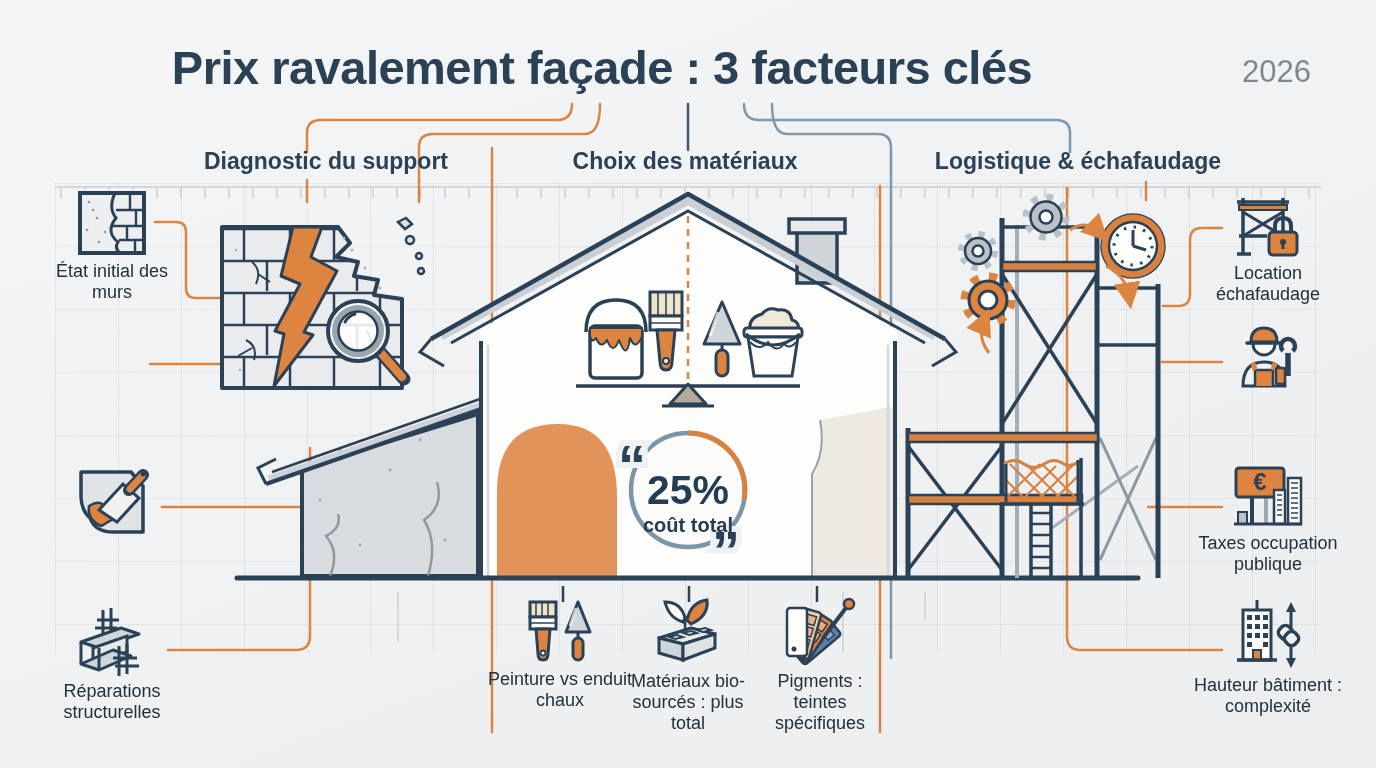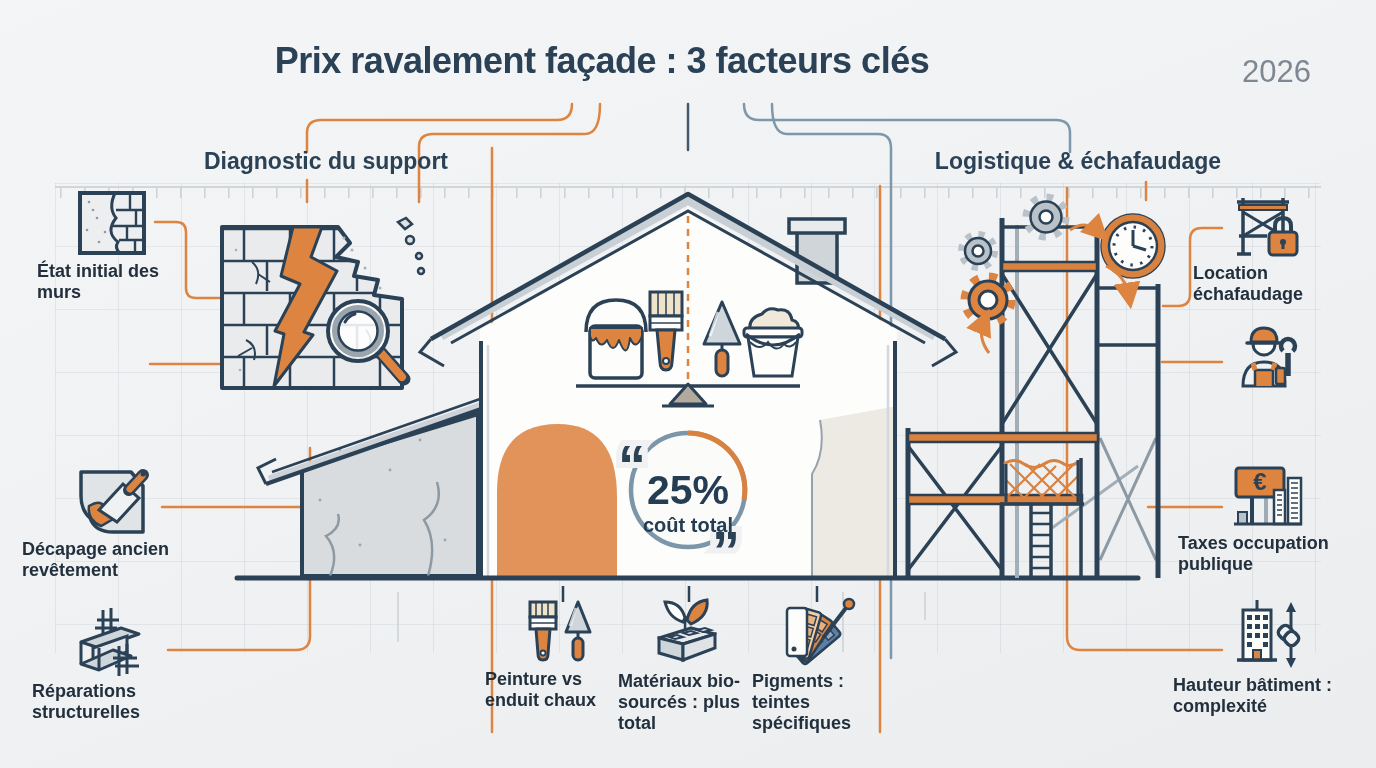--- a/index.html
+++ b/index.html
@@ -5,27 +5,27 @@
   html,body{margin:0;padding:0;background:#e8eaec;}
   .stage{position:relative;width:1376px;height:768px;overflow:hidden;
     background:linear-gradient(160deg,#f4f5f6 0%,#eff1f3 55%,#ecedef 100%);
     font-family:"Liberation Sans",sans-serif;}
   .grid{position:absolute;left:55px;top:183px;width:1266px;height:470px;
     background-image:
       repeating-linear-gradient(to right,rgba(125,140,155,.14) 0 1px,transparent 1px 63px),
       repeating-linear-gradient(to bottom,rgba(125,140,155,.12) 0 1px,transparent 1px 63px);}
   .scene{position:absolute;left:0;top:0;}
   .title{position:absolute;left:0;top:40px;width:1204px;text-align:center;
-    font-size:36px;font-weight:bold;color:#2a4156;letter-spacing:-0.5px;}
+    font-size:47px;font-weight:bold;color:#2a4156;letter-spacing:-0.5px;}
   .year{position:absolute;left:1242px;top:54px;width:80px;font-size:31px;color:#7d8893;}
   .hdr{position:absolute;text-align:center;font-size:23px;font-weight:bold;color:#2b4156;}
   .item{position:absolute;display:flex;flex-direction:column;align-items:center;gap:3px;z-index:3;}
   .ic{display:flex;align-items:center;justify-content:center;}
   .ic svg{display:block;}
-  .lbl{font-size:18px;font-weight:bold;color:#22303d;text-align:left;line-height:1.16;}
+  .lbl{font-size:18px;font-weight:normal;color:#22303d;text-align:center;line-height:1.16;}
   svg text{font-family:"Liberation Sans",sans-serif;}
 </style>
 </head>
 <body>
 
 <div class="stage">
   <div class="grid"></div>
 
   <svg class="scene" width="1376" height="768" viewBox="0 0 1376 768">
     <defs>
@@ -235,20 +235,21 @@
       </g>
     </g>
 
     <path d="M563,586 V602 M689,586 V602 M817,586 V602" stroke="#2b4156" stroke-width="2.5"></path>
   </svg>
 
   <div class="title">Prix ravalement façade : 3 facteurs clés</div>
   <div class="year">2026</div>
 
   <div class="hdr" style="left:176px;top:148px;width:300px">Diagnostic du support</div>
+  <div class="hdr" style="left:535px;top:148px;width:300px">Choix des matériaux</div>
   <div class="hdr" style="left:918px;top:148px;width:320px">Logistique &amp; échafaudage</div>
 
   <div class="item" style="left:37px;top:188px;width:150px">
     <div class="ic">
       <svg width="74" height="70" viewBox="0 0 74 70">
         <rect x="5" y="5" width="64" height="60" fill="#eceef0" stroke="#2b4156" stroke-width="4"></rect>
         <g fill="#8d99a3">
             <circle cx="14" cy="14" r="1.3"></circle>
             <circle cx="22" cy="30" r="1.3"></circle>
             <circle cx="12" cy="42" r="1.3"></circle>
@@ -268,21 +269,20 @@
     <div class="ic">
       <svg width="78" height="72" viewBox="0 0 78 72">
         <path d="M8,8 H58 L70,22 V68 H40 Q22,68 17,54 Q8,46 8,32 Z" fill="#e0e4e7" stroke="#2b4156" stroke-width="3.5" stroke-linejoin="round"></path>
         <path d="M16,42 Q30,34 32,46 Q46,40 42,54 L28,62 Q14,56 16,42 Z" fill="#dd8440" stroke="#2b4156" stroke-width="2.5"></path>
         <path d="M26,46 L50,20 L66,34 L44,58 Z" fill="#eff1f2" stroke="#2b4156" stroke-width="3"></path>
         <line x1="56" y1="26" x2="70" y2="11" stroke="#2b4156" stroke-width="12" stroke-linecap="round"></line>
         <line x1="57" y1="25" x2="69" y2="12" stroke="#dd8440" stroke-width="7" stroke-linecap="round"></line>
         <circle cx="70" cy="10" r="2.5" fill="#2b4156"></circle>
       </svg>
     </div>
-    <div class="lbl">Décapage ancien revêtement</div>
   </div>
 
   <div class="item" style="left:32px;top:606px;width:160px">
     <div class="ic">
       <svg width="78" height="72" viewBox="0 0 78 72">
         <path d="M30,4 V34 M38,2 V30 M24,14 H46 M22,22 H44" stroke="#2b4156" stroke-width="3" fill="none"></path>
         <path d="M8,36 L48,22 L66,28 L26,42 Z" fill="#cfd6db" stroke="#2b4156" stroke-width="3" stroke-linejoin="round"></path>
         <path d="M20,42 L54,30 L54,46 L20,58 Z" fill="#e6e9eb" stroke="#2b4156" stroke-width="3"></path>
         <path d="M8,58 L40,44 L58,50 L26,64 Z" fill="#cfd6db" stroke="#2b4156" stroke-width="3" stroke-linejoin="round"></path>
         <path d="M8,36 L8,58 M26,42 L26,64" stroke="#2b4156" stroke-width="3"></path>

